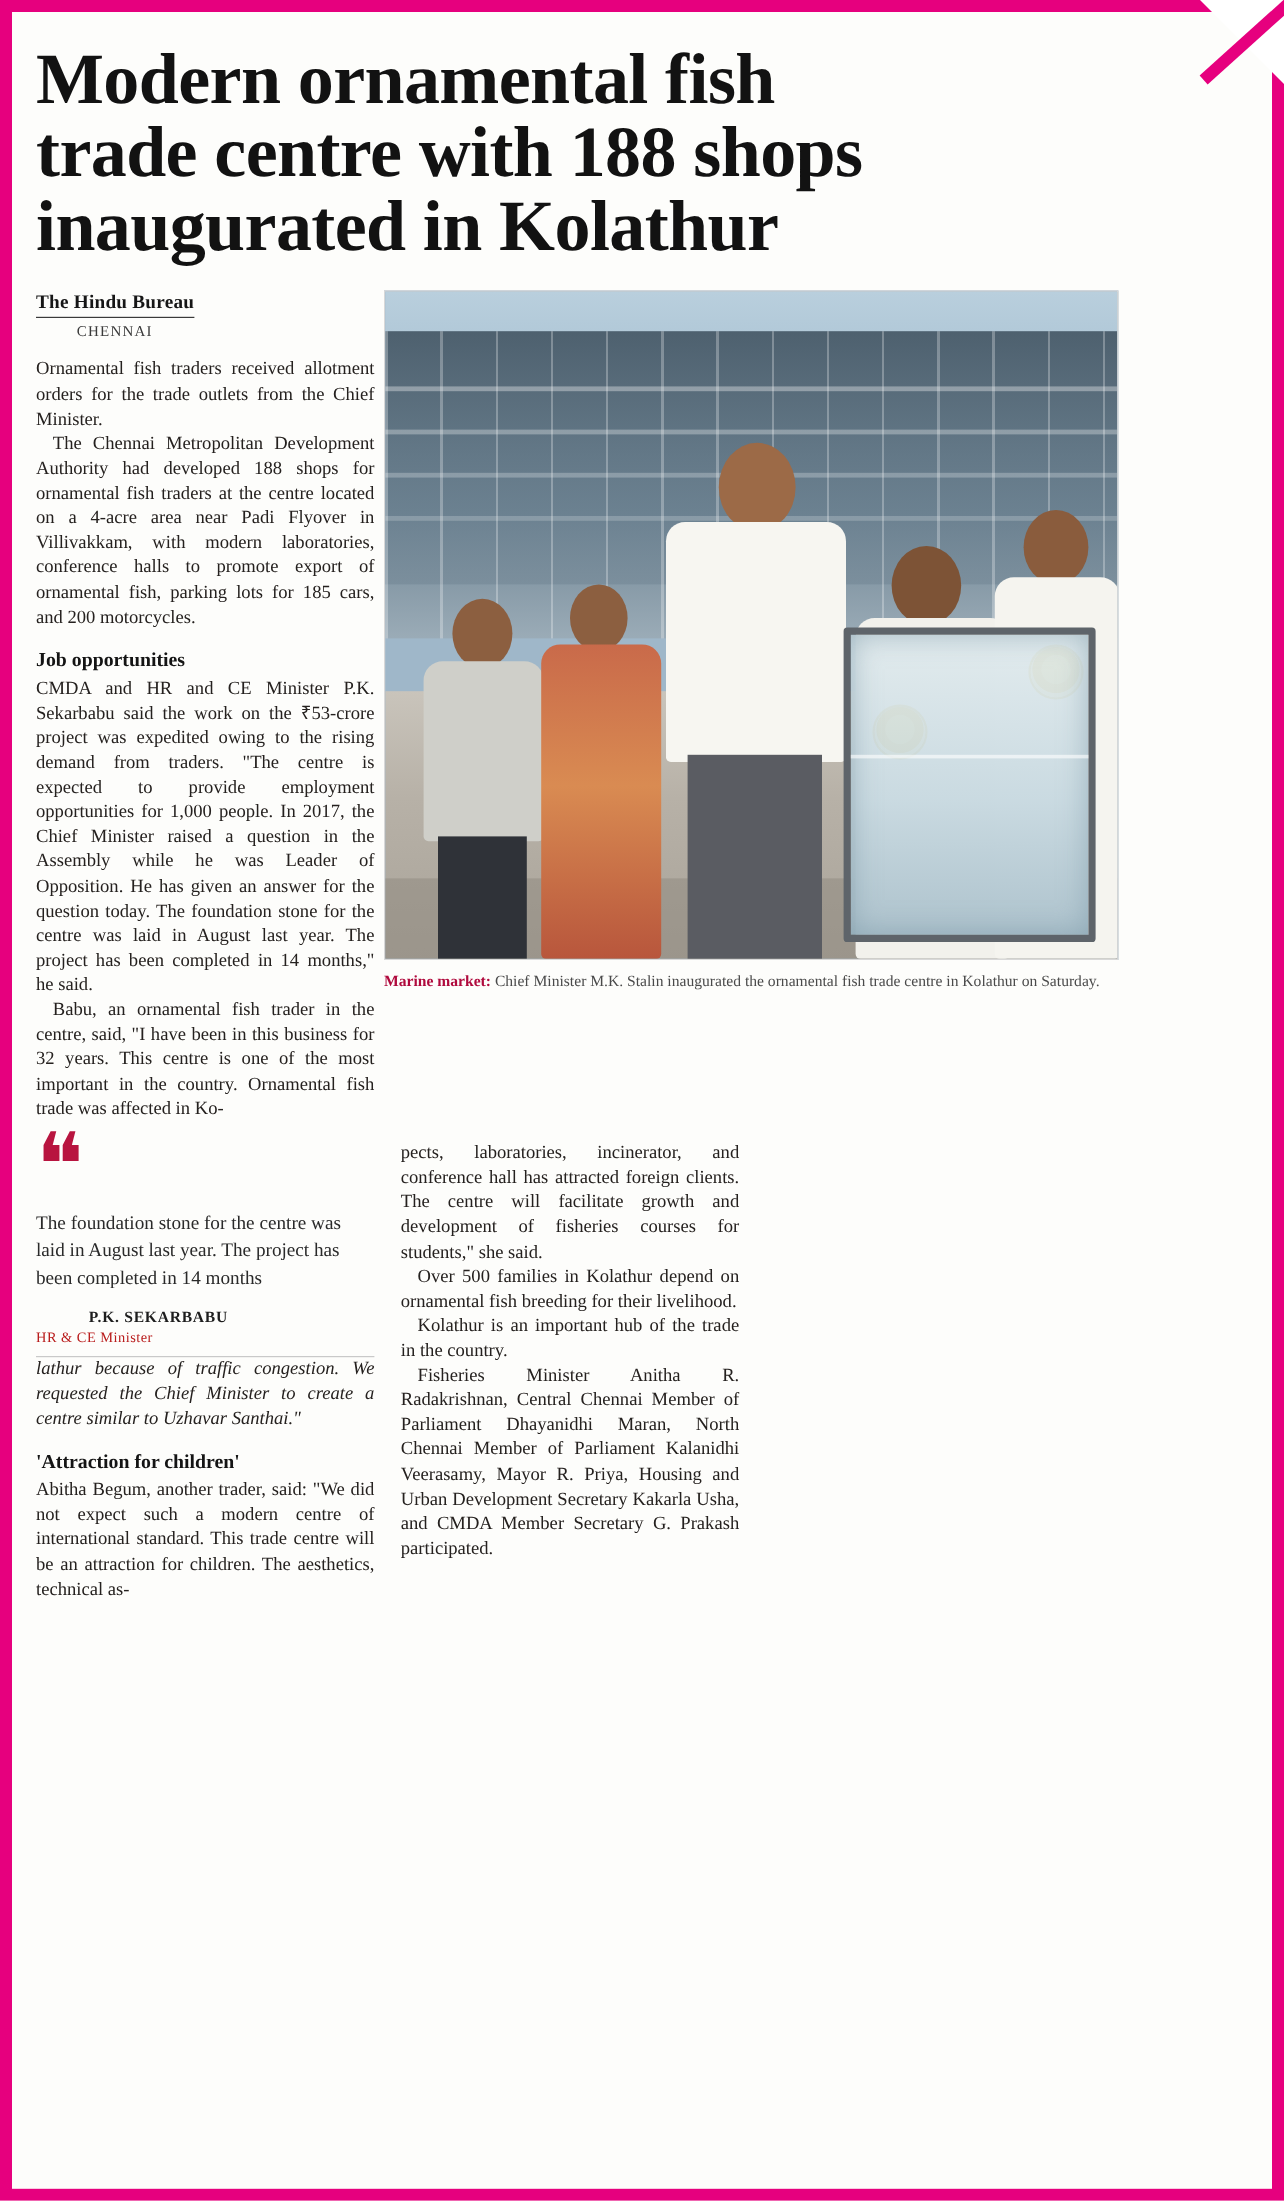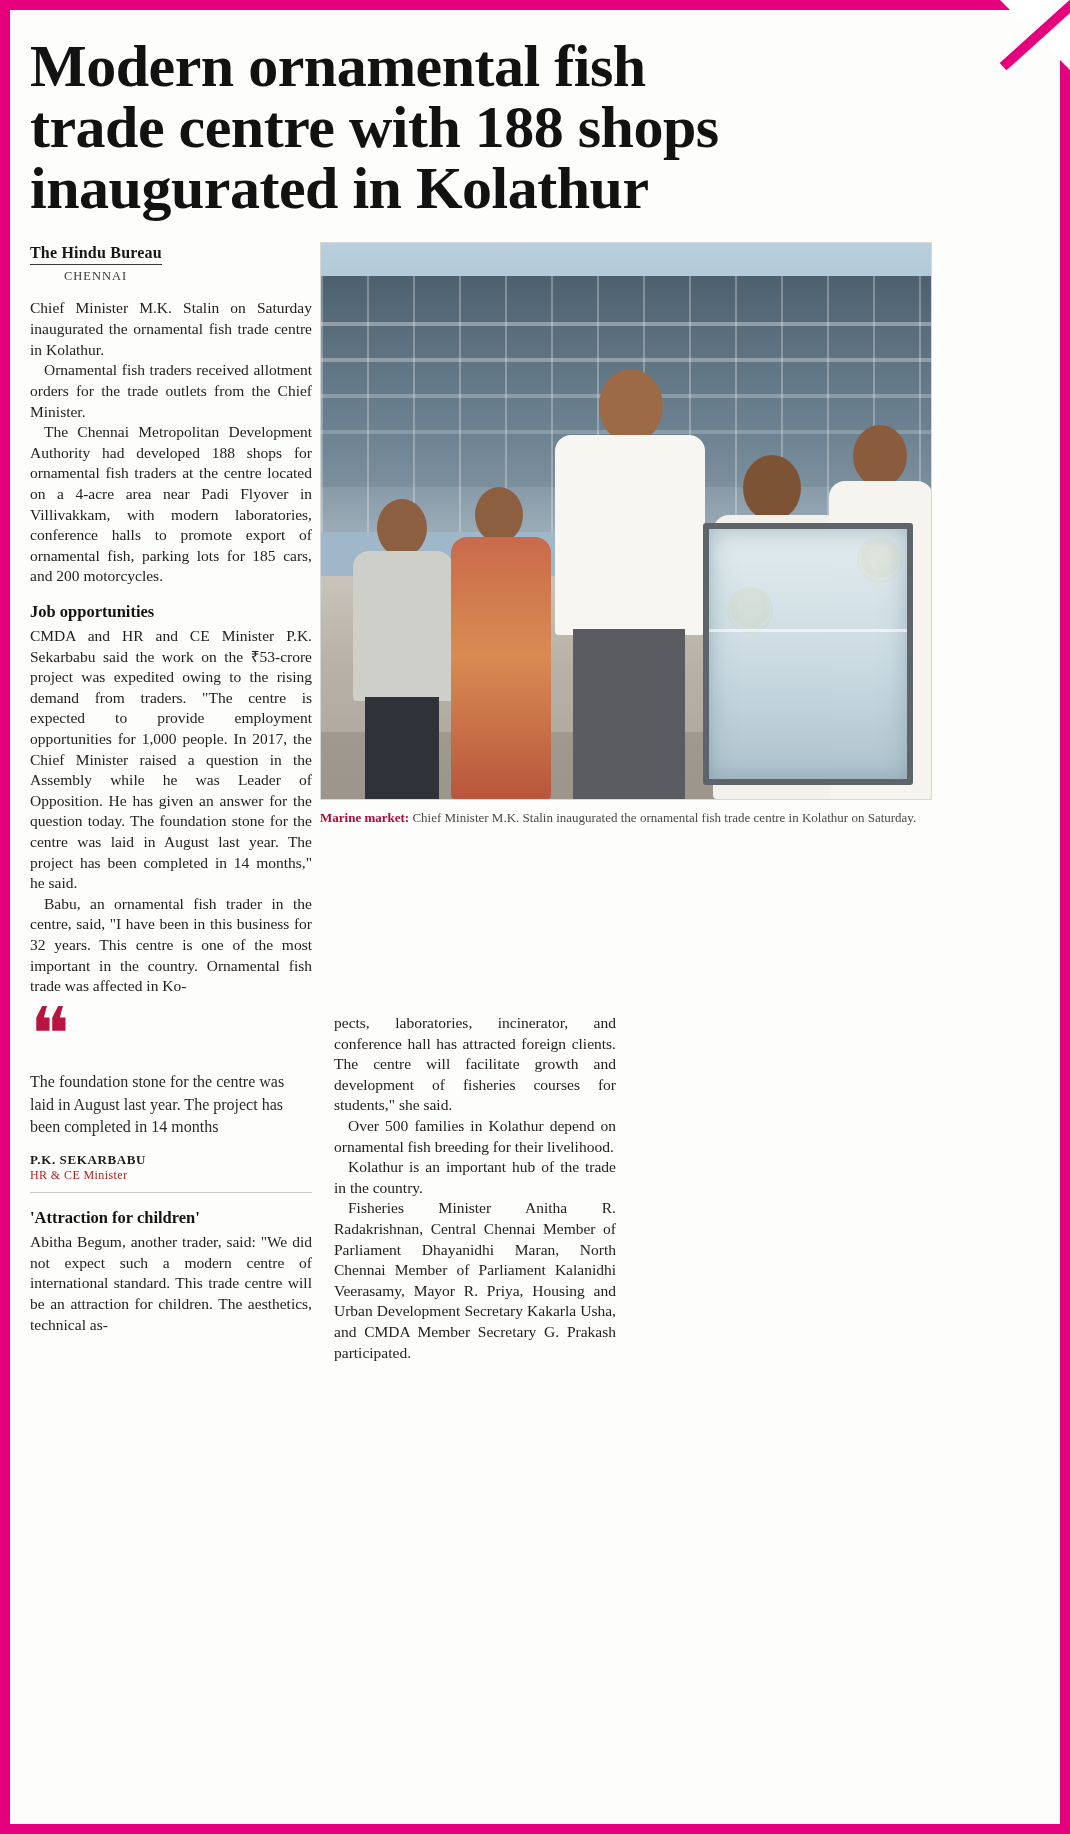--- a/index.html
+++ b/index.html
@@ -226,20 +226,21 @@
     color: #2a2a2a;
     margin-top: 6px;
     margin-bottom: 12px;
     text-align: left;
   }
   .quote-attrib {
     font-weight: 700;
     font-size: 13px;
     letter-spacing: 0.6px;
     color: #1d1d1d;
+    margin-left: 44px;
   }
   .quote-role {
     font-size: 12px;
     color: #b91c1c;
     letter-spacing: 0.4px;
     border-bottom: 1px solid #c9c9c9;
     padding-bottom: 8px;
   }
   .italic { font-style: italic; }
 </style>
@@ -253,21 +254,20 @@
       <span>Modern ornamental fish</span>
       <span>trade centre with 188 shops</span>
       <span>inaugurated in Kolathur</span>
     </h1>
 
     <div class="body-top">
 
       <div class="col">
         <div class="byline">The Hindu Bureau</div>
         <div class="dateline">CHENNAI</div>
-        <p>Chief Minister M.K. Stalin on Saturday inaugurated the ornamental fish trade centre in Kolathur.</p>
         <p>Ornamental fish traders received allotment orders for the trade outlets from the Chief Minister.</p>
         <p>The Chennai Metropolitan Development Authority had developed 188 shops for ornamental fish traders at the centre located on a 4-acre area near Padi Flyover in Villivakkam, with modern laboratories, conference halls to promote export of ornamental fish, parking lots for 185 cars, and 200 motorcycles.</p>
         <div class="subhead">Job opportunities</div>
         <p>CMDA and HR and CE Minister P.K. Sekarbabu said the work on the ₹53-crore project was expedited owing to the rising demand from traders. "The centre is expected to provide employment opportunities for 1,000 people. In 2017, the Chief Minister raised a question in the Assembly while he was Leader of Opposition. He has given an answer for the question today. The foundation stone for the centre was laid in August last year. The project has been completed in 14 months," he said.</p>
         <p>Babu, an ornamental fish trader in the centre, said, "I have been in this business for 32 years. This centre is one of the most important in the country. Ornamental fish trade was affected in Ko-</p>
       </div>
 
       <div class="photo-block">
         <div class="photo">
           <div class="sky"></div>
@@ -316,20 +316,21 @@
 
     <div class="body-bottom">
 
       <div class="col" style="visibility:hidden; height:0;"></div>
 
       <div class="col quote-block" style="margin-left:-304px;">
         <div class="quote-mark">❝</div>
         <div class="pullquote">The foundation stone for the centre was laid in August last year. The project has been completed in 14 months</div>
         <div class="quote-attrib">P.K. SEKARBABU</div>
         <div class="quote-role">HR &amp; CE Minister</div>
+        <p class="italic">lathur because of traffic congestion. We requested the Chief Minister to create a centre similar to Uzhavar Santhai."</p>
         <div class="subhead">'Attraction for children'</div>
         <p>Abitha Begum, another trader, said: "We did not expect such a modern centre of international standard. This trade centre will be an attraction for children. The aesthetics, technical as-</p>
       </div>
 
       <div class="col">
         <p>pects, laboratories, incinerator, and conference hall has attracted foreign clients. The centre will facilitate growth and development of fisheries courses for students," she said.</p>
         <p>Over 500 families in Kolathur depend on ornamental fish breeding for their livelihood.</p>
         <p>Kolathur is an important hub of the trade in the country.</p>
         <p>Fisheries Minister Anitha R. Radakrishnan, Central Chennai Member of Parliament Dhayanidhi Maran, North Chennai Member of Parliament Kalanidhi Veerasamy, Mayor R. Priya, Housing and Urban Development Secretary Kakarla Usha, and CMDA Member Secretary G. Prakash participated.</p>
       </div>

